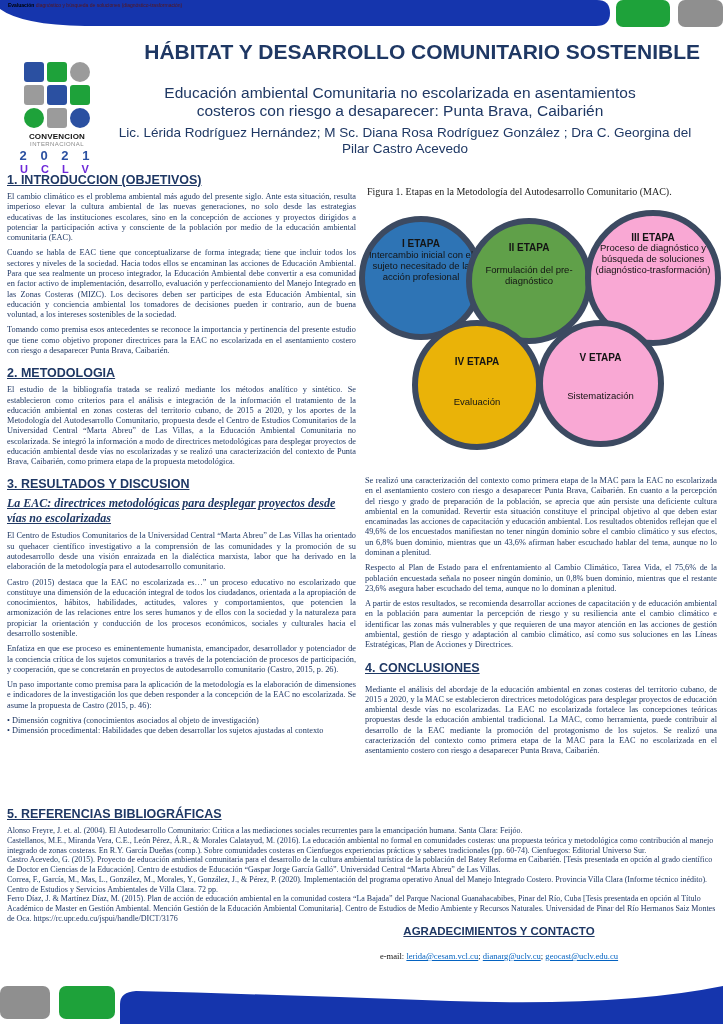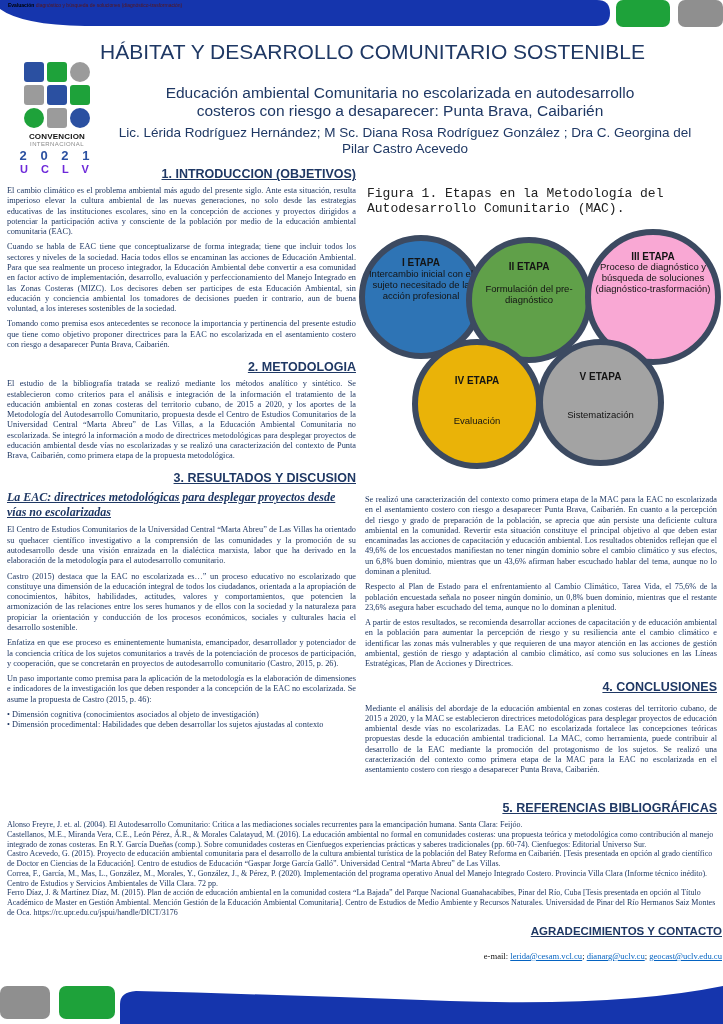--- a/index.html
+++ b/index.html
@@ -23,43 +23,43 @@
              justify-content:center;margin-bottom:4px;}
   .cell{width:20px;height:20px;}
   .cell.sq{border-radius:3px;}
   .cell.ci{border-radius:50%;}
   .c-blue{background:#2b50a1;} .c-green{background:#1ea23a;} .c-gray{background:#9b9b9b;}
   .logo-l1{font-size:8px;font-weight:bold;color:#111;letter-spacing:.2px;}
   .logo-l2{font-size:6px;color:#8a8a8a;letter-spacing:.4px;}
   .logo-l3{font-size:13px;font-weight:bold;color:#2b50a1;letter-spacing:5px;margin-top:1px;}
   .logo-l4{font-size:11px;font-weight:bold;color:#6d28d9;letter-spacing:5px;}
 
-  .page-title{position:absolute;top:40px;left:100px;width:600px;text-align:left;
-              font-size:21px;font-weight:normal;color:#1f3864;}
+  .page-title{position:absolute;top:40px;left:100px;width:600px;text-align:right;
+              font-size:21px;font-weight:bold;color:#1f3864;}
   .subtitle{position:absolute;top:84px;left:150px;width:500px;text-align:center;
             font-size:15.5px;color:#1f3864;line-height:1.18;}
   .authors{position:absolute;top:125px;left:105px;width:600px;text-align:center;
            font-size:13.5px;color:#1f3864;line-height:1.2;}
 
   
   .columns{position:absolute;top:161px;left:7px;width:710px;display:flex;gap:9px;}
   .col-left{width:349px;}
   .col-right{width:352px;position:relative;}
 
-  h2.sec{font-size:12.5px;font-weight:bold;color:#1f3864;text-align:right;
-         text-decoration:underline;margin:6px 0 5px 0;}
+  h2.sec{font-size:12.5px;font-weight:bold;color:#1f3864;text-align:left;
+         text-decoration:underline;margin:12px 0 5px 0;}
   h2.sec.m-top{margin-top:10px;}
   .body-p{font-family:"Liberation Serif",serif;font-size:8.3px;line-height:1.24;
           color:#1f3864;text-align:justify;margin:0 0 5px 0;}
   .bullet{margin:0;}
   h3.sub{font-family:"Liberation Serif",serif;font-size:12px;font-weight:bold;font-style:italic;
          color:#1f3864;text-decoration:underline;margin:2px 0 5px 0;line-height:1.25;}
 
   
-  .fig-caption{font-family:Liberation Mono, monospace;font-size:13px;color:#222;
+  .fig-caption{font-family:Liberation Serif, serif;font-size:10px;color:#222;
                margin:25px 0 0 2px;}
   .diagram{position:relative;width:352px;height:252px;margin-top:11px;}
   .etapa{position:absolute;border-radius:50%;border:6px solid #3c4a61;box-sizing:border-box;
          display:flex;flex-direction:column;align-items:center;justify-content:flex-start;
          text-align:center;color:#141414;}
   .etapa .et-title{font-weight:bold;font-size:10px;}
   .etapa .et-body{font-size:9.5px;line-height:1.14;}
   .et1{left:-6px;top:8px;width:124px;height:124px;padding-top:16px;z-index:1;}
   .et1 .et-body{margin-top:1px;}
   .et2{left:101px;top:10px;width:126px;height:126px;padding-top:18px;z-index:2;}
@@ -71,21 +71,21 @@
   .et5{left:172px;top:112px;width:127px;height:127px;padding-top:26px;z-index:5;}
   .et5 .et-body{margin-top:28px;}
 
   .right-text{margin-top:16px;}
   .concl-p{margin-top:10px;}
 
   
   .refs{position:absolute;top:795px;left:7px;width:710px;}
   .ref-item{font-family:"Liberation Serif",serif;font-size:8px;line-height:1.22;color:#1f3864;
             margin:0;}
-  .contact{position:absolute;top:925px;left:292px;width:430px;text-align:right;}
+  .contact{position:absolute;top:925px;left:284px;width:430px;text-align:center;}
   .contact h2{font-size:11.5px;font-weight:bold;color:#1f3864;text-decoration:underline;margin:0;}
   .email-line{margin-top:14px;font-family:"Liberation Serif",serif;font-size:8.6px;color:#111;}
   .email-line a{color:#0563c1;text-decoration:underline;}
 
   
   .bottom-band{position:absolute;bottom:0;left:0;width:723px;height:40px;}
   .bottom-band .band-square{top:auto;bottom:5px;height:33px;}
   .bottom-band .gray2{left:0;width:50px;background:#8f8f8f;border-radius:7px;}
   .bottom-band .green2{left:59px;width:56px;background:#1ea23a;border-radius:7px;}
   .bottom-band svg{position:absolute;bottom:0;left:120px;}
@@ -116,21 +116,21 @@
         <div class="cell sq c-gray"></div>
         <div class="cell ci c-blue"></div>
     </div>
     <div class="logo-l1">CONVENCION</div>
     <div class="logo-l2">INTERNACIONAL</div>
     <div class="logo-l3">2 0 2 1</div>
     <div class="logo-l4">U C L V</div>
   </div>
 
   <div class="page-title">HÁBITAT Y DESARROLLO COMUNITARIO SOSTENIBLE</div>
-  <div class="subtitle">Educación ambiental Comunitaria no escolarizada en autodesarrollo costeros con riesgo a desaparecer: Punta Brava, Caibarién</div>
+  <div class="subtitle">Educación ambiental Comunitaria no escolarizada en asentamientos costeros con riesgo a desaparecer: Punta Brava, Caibarién</div>
   <div class="authors">Lic. Lérida Rodríguez Hernández; M Sc. Diana Rosa Rodríguez González ; Dra C. Georgina del Pilar Castro Acevedo</div>
 
   <div class="columns">
 
     <div class="col-left">
       <h2 class="sec">1. INTRODUCCION (OBJETIVOS)</h2>
       <p class="body-p">El cambio climático es el problema ambiental más agudo del presente siglo. Ante esta situación, resulta imperioso elevar la cultura ambiental de las nuevas generaciones, no solo desde las estrategias educativas de las instituciones escolares, sino en la concepción de acciones y proyectos dirigidos a potenciar la participación activa y consciente de la población por medio de la educación ambiental comunitaria (EAC).</p>
       <p class="body-p">Cuando se habla de  EAC tiene que conceptualizarse de forma integrada; tiene que incluir todos los sectores y niveles de la sociedad. Hacia todos ellos se encaminan las acciones de Educación Ambiental. Para que sea realmente un proceso integrador, la Educación Ambiental debe convertir a esa comunidad en factor activo de implementación, desarrollo, evaluación y perfeccionamiento del Manejo Integrado en las Zonas Costeras (MIZC). Los decisores deben ser participes de esta Educación Ambiental, sin educación y conciencia ambiental los tomadores de decisiones pueden ir contrario, aun de buena voluntad, a los intereses sostenibles de la sociedad.</p>
       <p class="body-p">Tomando como premisa esos antecedentes se reconoce la importancia y pertinencia del presente estudio que tiene como objetivo proponer directrices para la EAC no escolarizada en el asentamiento costero con riesgo a desaparecer Punta Brava, Caibarién.</p>
 
@@ -160,21 +160,21 @@
           <div class="et-body">Formulación del pre-diagnóstico</div>
         </div>
         <div class="etapa et3" style="background: #f9a8d4;">
           <div class="et-title">III ETAPA</div>
           <div class="et-body">Proceso de diagnóstico y búsqueda de soluciones (diagnóstico-trasformación)</div>
         </div>
         <div class="etapa et4" style="background: #eab308;">
           <div class="et-title">IV ETAPA</div>
           <div class="et-body">Evaluación</div>
         </div>
-        <div class="etapa et5" style="background: #a3a3a3;">
+        <div class="etapa et5" style="background: #f9a8d4;">
           <div class="et-title">V ETAPA</div>
           <div class="et-body">Sistematización</div>
         </div>
       </div>
 
       <div class="right-text">
         <p class="body-p">Se realizó una caracterización del contexto como primera etapa de la MAC  para la EAC no escolarizada en el asentamiento costero con riesgo  a desaparecer Punta Brava, Caibarién. En cuanto a la percepción del riesgo y grado de preparación de la población, se aprecia que aún persiste una deficiente cultura ambiental en la comunidad. Revertir esta situación constituye el principal objetivo al que deben estar encaminadas las acciones de capacitación y educación ambiental. Los resultados obtenidos reflejan que el 49,6% de los encuestados manifiestan no tener ningún dominio sobre el cambio climático y sus efectos, un 6,8% buen dominio, mientras que un 43,6% afirman haber escuchado hablar del tema, aunque no lo dominan a plenitud.</p>
         <p class="body-p">Respecto al Plan de Estado para el enfrentamiento al Cambio Climático, Tarea Vida, el 75,6% de la población encuestada señala no poseer ningún dominio, un 0,8% buen dominio, mientras que el restante 23,6% asegura haber escuchado del tema, aunque no lo dominan a plenitud.</p>
         <p class="body-p">A partir de estos resultados, se recomienda desarrollar acciones de capacitación y de educación ambiental en la población para aumentar la percepción de riesgo  y su resiliencia ante el cambio climático e identificar las zonas más vulnerables y  que requieren de una mayor atención en las acciones de gestión ambiental, gestión de riesgo  y adaptación al cambio climático, así como sus soluciones en las Líneas Estratégicas, Plan de Acciones y Directrices.</p>
       </div>

